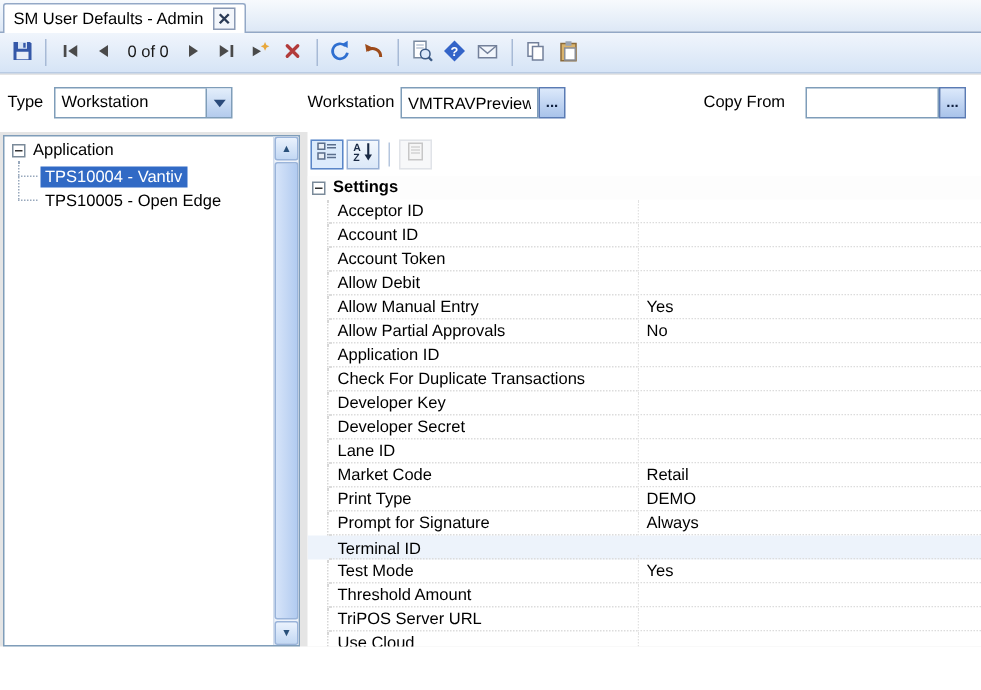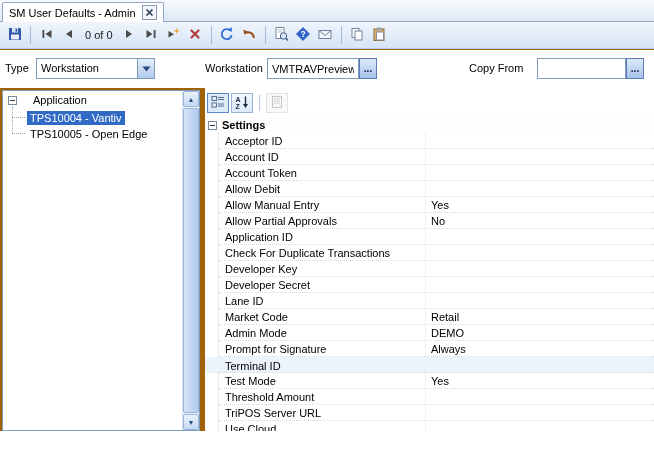--- a/index.html
+++ b/index.html
@@ -1,21 +1,21 @@
 <!DOCTYPE html>
 <html><head>
 <meta charset="utf-8">
 <style>
   * { margin:0; padding:0; box-sizing:border-box; }
   html,body { width:654px; height:460px; }
   body {
     font-family:"Liberation Sans", sans-serif;
     font-size:11px; color:#000; background:#fff; overflow:hidden;
   }
-  .window { position:relative; width:654px; height:431px; background:#a16207; }
+  .window { position:relative; width:654px; height:431px; background:#e5e5e5; }
 
   
   .tabstrip { position:absolute; top:0; left:0; right:0; height:22px;
     background:linear-gradient(#f7fafd,#dde8f6); border-bottom:1px solid #93a8c6; }
   .tab { position:absolute; left:2px; top:2px; height:20px; background:#fff;
     border:1px solid #93a8c6; border-bottom:none; border-radius:2px 2px 0 0;
     display:flex; align-items:center; gap:6px; padding:0 6px; }
   .tab-close { width:15px; height:15px; border:1px solid #8a99b4; background:#f3f6fb;
     display:flex; align-items:center; justify-content:center; }
 
@@ -45,21 +45,21 @@
   .ellipsis-btn { position:absolute; top:8px; width:18px; height:21px;
     border:1px solid #5a7bb4; background:linear-gradient(#dce9fb,#a9c3ea);
     color:#10213f; font-weight:bold; font-size:10px; line-height:14px; text-align:center;
     font-family:"Liberation Sans", sans-serif; }
   .btn-ellipsis-1 { left:359px; }
   .btn-ellipsis-2 { left:626px; }
 
   
   .tree-panel { position:absolute; left:2px; top:90px; width:198px; bottom:0;
     border:1px solid #7f9db9; background:#fff; overflow:hidden; }
-  .tree-root { height:18px; display:flex; align-items:center; gap:16px; padding-left:5px; }
+  .tree-root { height:18px; display:flex; align-items:center; gap:5px; padding-left:5px; }
   .expand-box { width:9px; height:9px; border:1px solid #7a8a99; background:#fff;
     position:relative; flex:0 0 auto; }
   .expand-box::after { content:""; position:absolute; left:1px; right:1px; top:3px; height:1px; background:#333; }
   #tree-items { position:relative; }
   #tree-items::before { content:""; position:absolute; left:9px; top:-2px; height:26px;
     border-left:1px dotted #98a8bc; }
   .tree-item { height:16px; position:relative; padding-left:24px; display:flex; align-items:flex-end; }
   .tree-item::before { content:""; position:absolute; left:9px; top:8px; width:13px;
     border-top:1px dotted #98a8bc; }
   .tree-label { padding:1px 3px; white-space:nowrap; }
@@ -335,21 +335,21 @@
             <span class="pname">Lane ID</span>
             <span class="pvalue"></span>
           </div>
           <div class="grid-row">
             <span class="gutter"></span>
             <span class="pname">Market Code</span>
             <span class="pvalue">Retail</span>
           </div>
           <div class="grid-row">
             <span class="gutter"></span>
-            <span class="pname">Admin Mode</span>
+            <span class="pname">Print Type</span>
             <span class="pvalue">DEMO</span>
           </div>
           <div class="grid-row">
             <span class="gutter"></span>
             <span class="pname">Prompt for Signature</span>
             <span class="pvalue">Always</span>
           </div>
           <div class="grid-row selected">
             <span class="gutter"></span>
             <span class="pname">Terminal ID</span>

